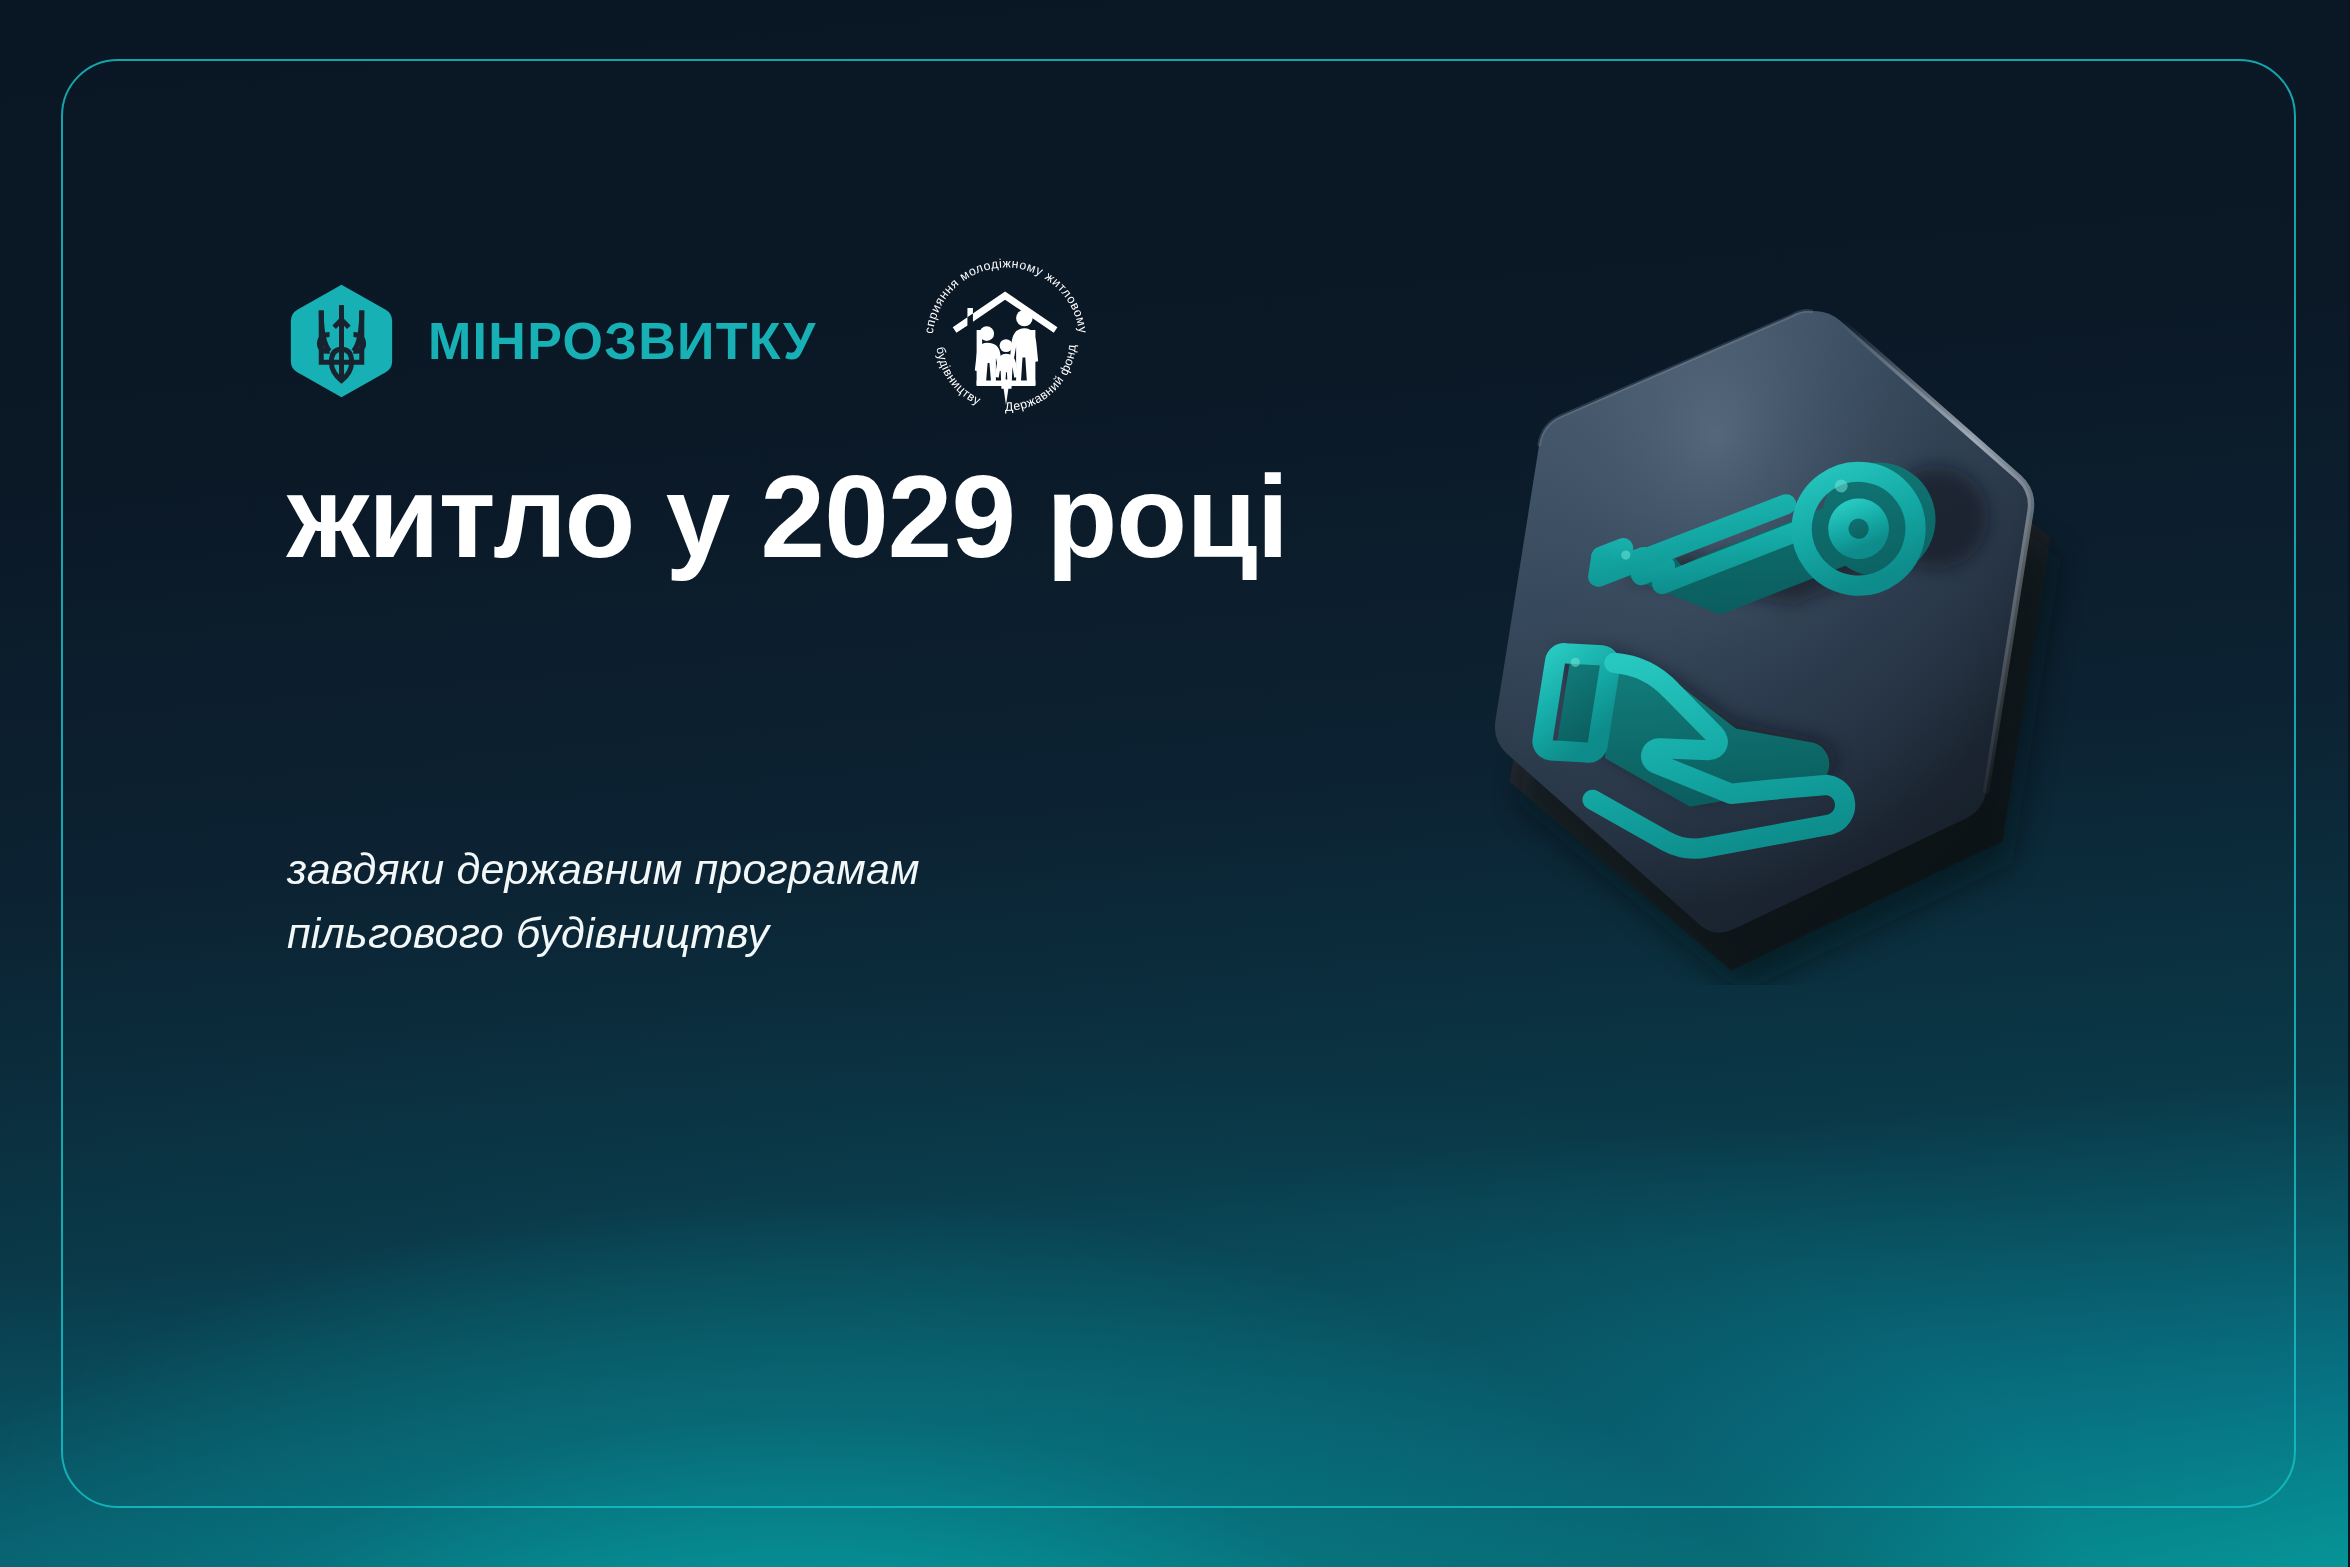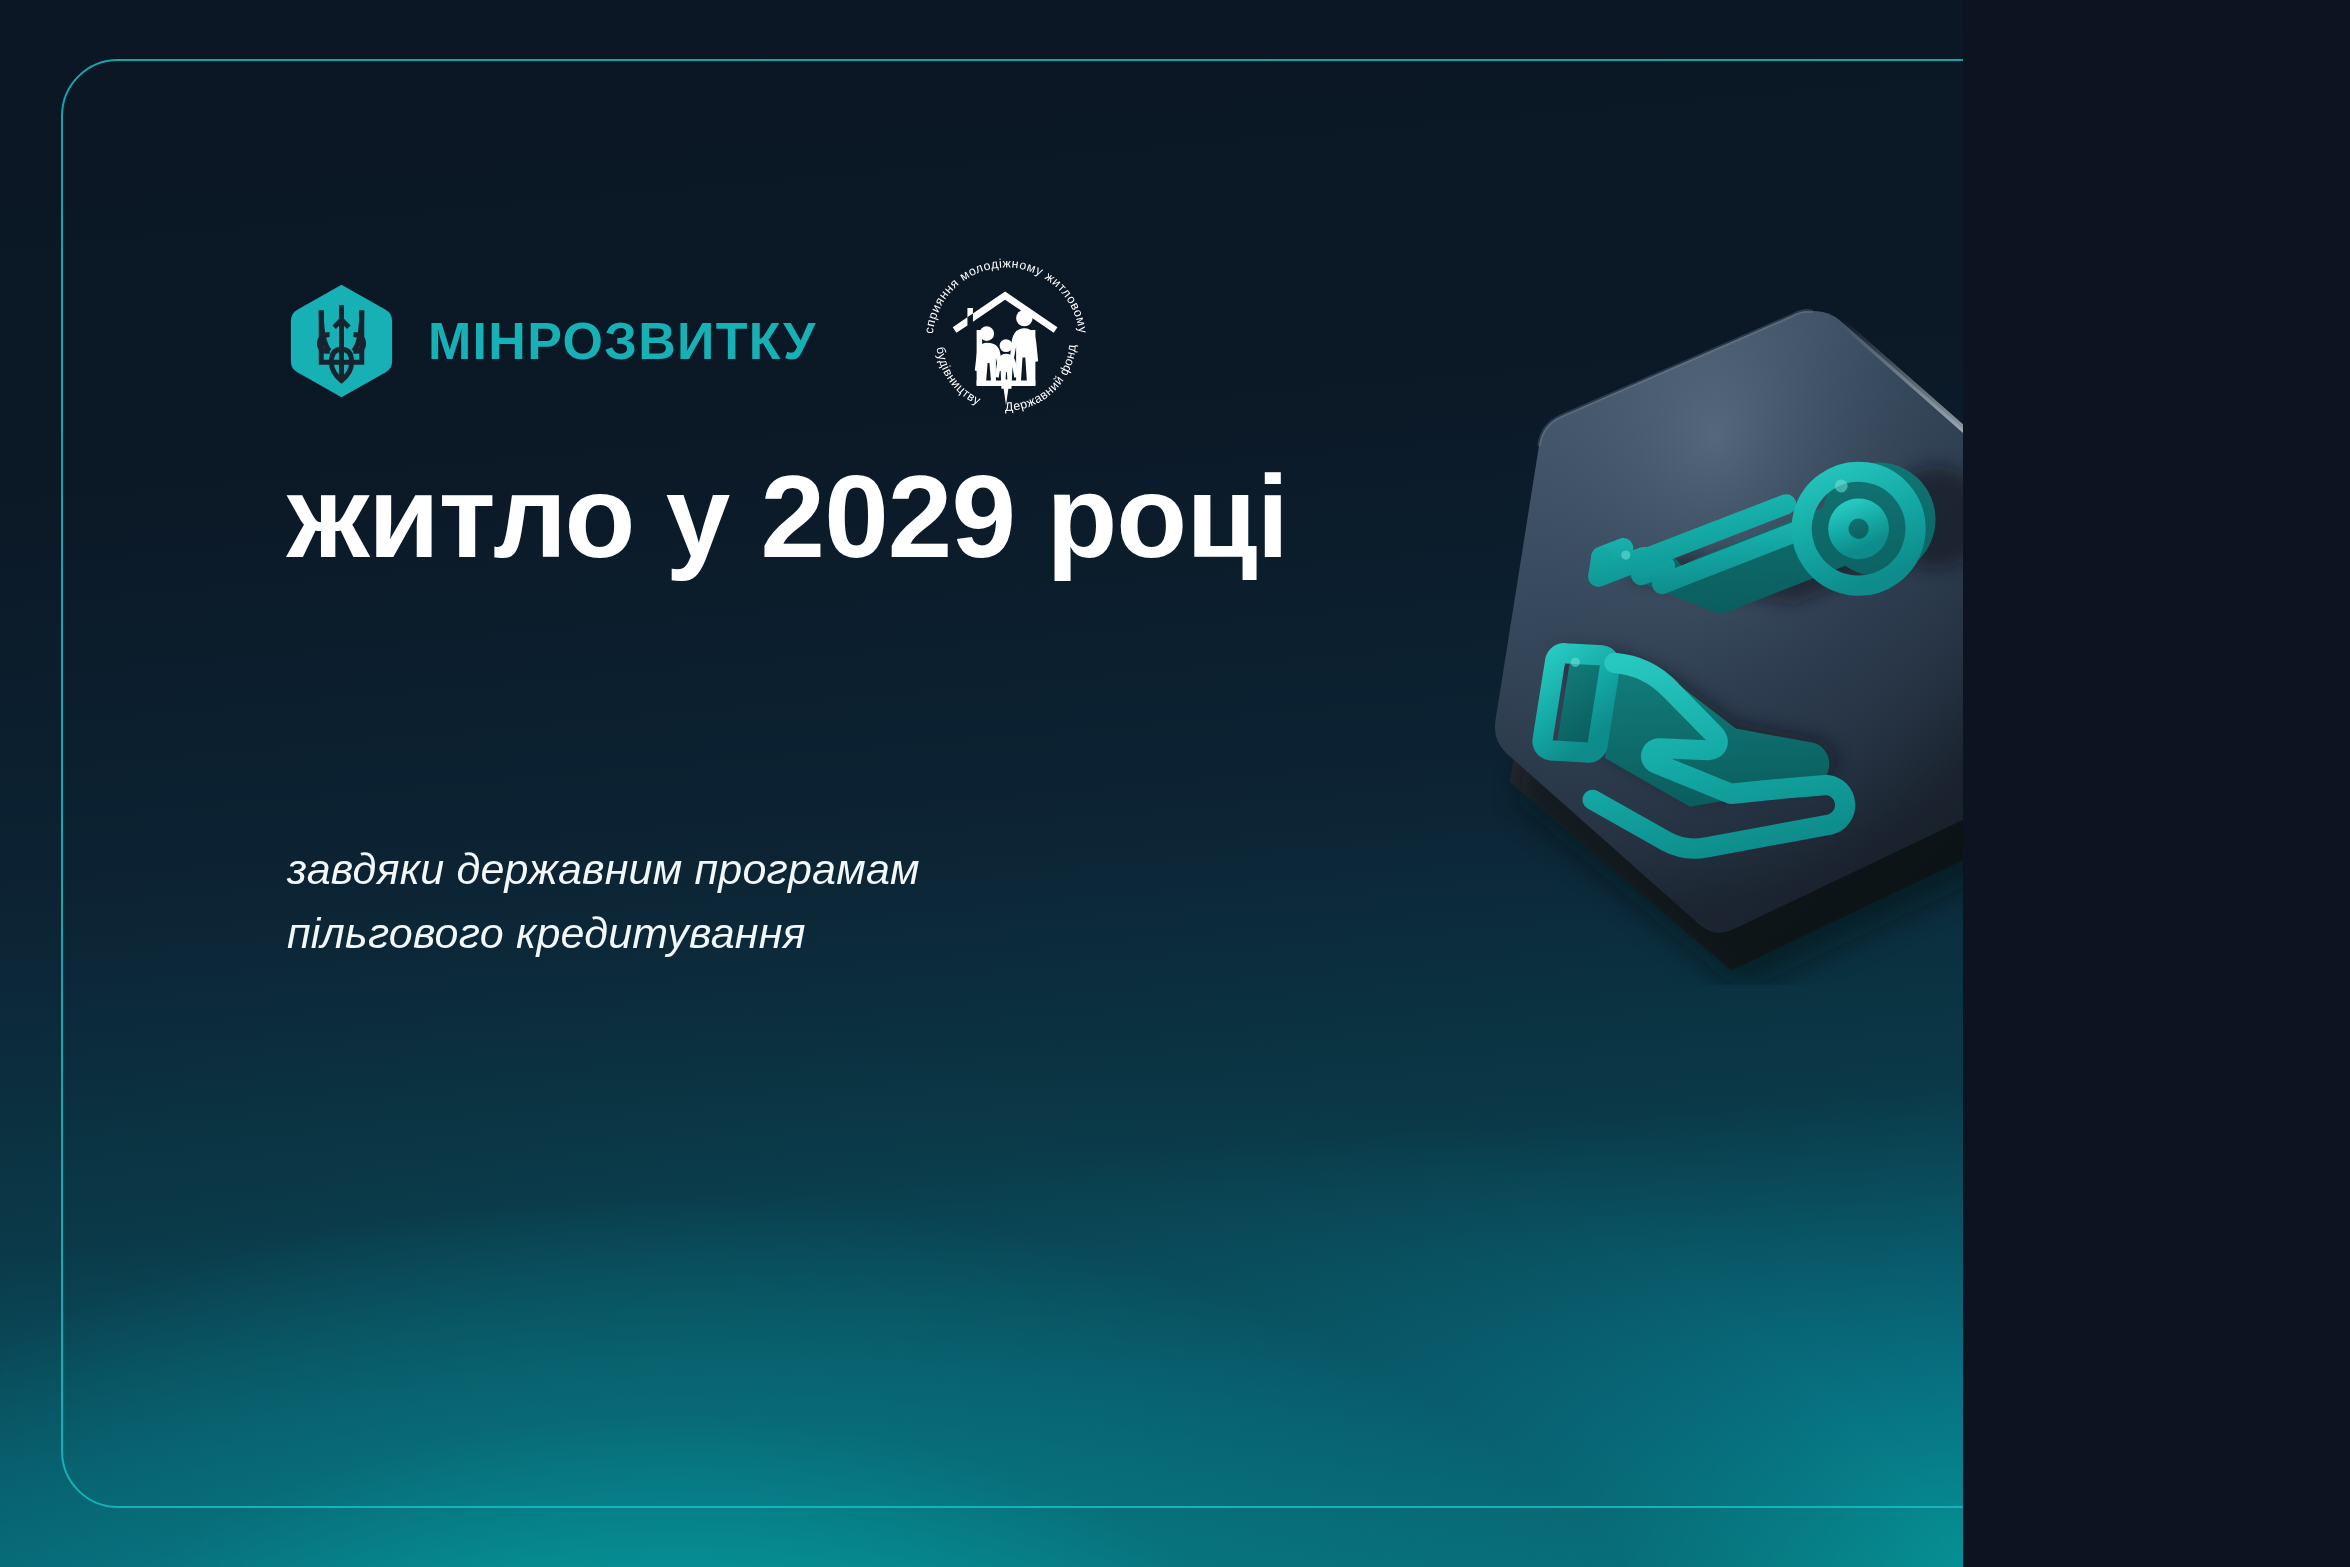--- a/index.html
+++ b/index.html
@@ -5,21 +5,21 @@
 <style>
   * { box-sizing: border-box; margin: 0; padding: 0; }
   html, body {
     width: 2351px;
     height: 1568px;
     overflow: hidden;
     background: #0b1420;
   }
   #poster {
     position: relative;
-    width: 1963px;
+    width: 2348px;
     height: 1568px;
     background:
       radial-gradient(ellipse 1561px 964px at 34% 118%, rgba(5,178,176,0.98) 0%, rgba(5,160,162,0.85) 22%, rgba(8,110,120,0.62) 45%, rgba(10,60,76,0.30) 68%, rgba(11,28,44,0.0) 88%),
       radial-gradient(ellipse 2204px 1286px at 52% 130%, rgba(4,150,155,0.75) 0%, rgba(8,95,108,0.45) 38%, rgba(12,34,50,0.05) 75%),
       linear-gradient(175deg, #0a1624 0%, #0b1826 28%, #0c2333 52%, #0a3a49 72%, #07798a 90%, #05a3a3 100%);
     font-family: "Liberation Sans", "DejaVu Sans", sans-serif;
     overflow: hidden;
   }
   
   #frame {
@@ -167,21 +167,21 @@
       </svg>
     </div>
   </div>
 
   <h1 id="headline">
     <span class="hl-line">житло у 2029 році</span>
   </h1>
 
   <p id="subtitle">
     <span class="sub-line">завдяки державним програмам</span>
-    <span class="sub-line">пільгового кредитування</span>
+    <span class="sub-line">пільгового будівництву</span>
   </p>
 
   <div id="badge-wrap">
     <svg viewBox="0 0 780 800" xmlns="http://www.w3.org/2000/svg" aria-hidden="true">
       <defs>
         <linearGradient id="hexFace" x1="0.12" y1="0.05" x2="0.82" y2="0.95">
           <stop offset="0%" stop-color="#46586c"></stop>
           <stop offset="30%" stop-color="#35475a"></stop>
           <stop offset="62%" stop-color="#2a394b"></stop>
           <stop offset="100%" stop-color="#1d2836"></stop>

